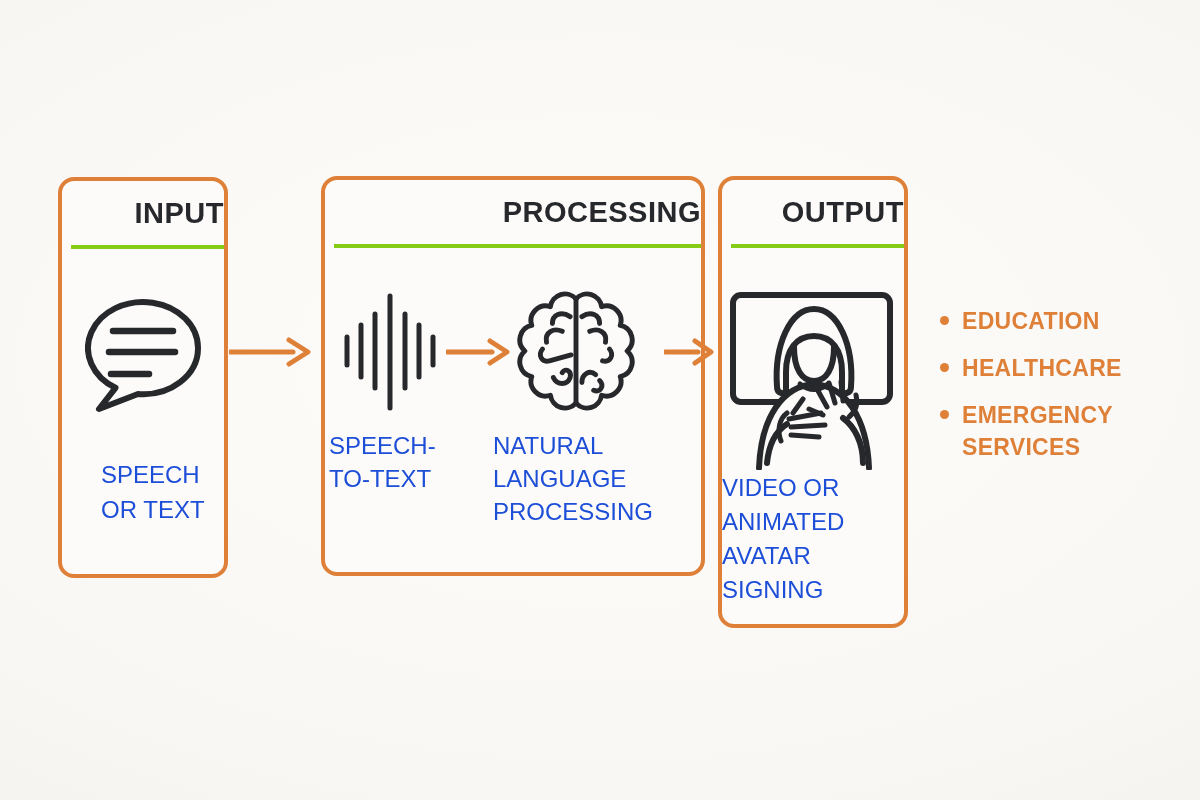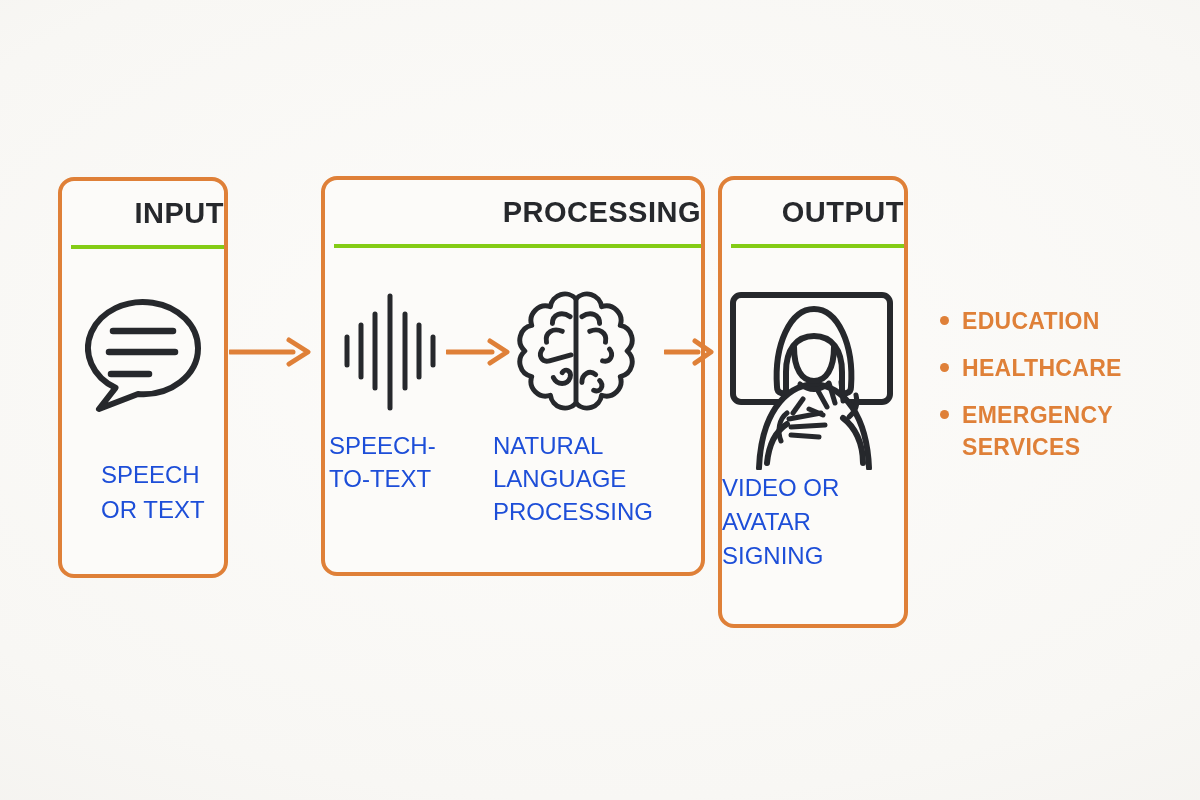--- a/index.html
+++ b/index.html
@@ -166,20 +166,21 @@
 
       <path d="M63,105 C62,110 54,109 54,102 C51,60 67,24 91,24 C115,24 131,60 128,102 C128,109 120,110 119,105 L119,87 C119,65 109,51 91,51 C73,51 63,65 63,87 Z" fill="#FCFBF9" stroke="#26282C" stroke-width="6" stroke-linejoin="round"></path>
 
       <path d="M71,62 C71,84 79,96 91,96 C103,96 111,84 111,62" fill="#FCFBF9" stroke="#26282C" stroke-width="6" stroke-linecap="round"></path>
 
       <path d="M77,99 Q91,110 105,99" fill="none" stroke="#26282C" stroke-width="5" stroke-linecap="round"></path>
     </svg>
 
     <div class="stage-label" id="label-output">
       <span>VIDEO OR</span>
+      <span>ANIMATED</span>
       <span>AVATAR</span>
       <span>SIGNING</span>
     </div>
   </section>
 
   <svg class="flow-arrow" style="left:229px;top:337px;" width="84" height="30" viewBox="0 0 84 30">
     <g stroke="#DF8038" stroke-width="5" fill="none" stroke-linecap="round" stroke-linejoin="round">
       <line x1="1" y1="15" x2="64" y2="15"></line>
       <polyline points="60,3 79,15 60,27"></polyline>
     </g>

